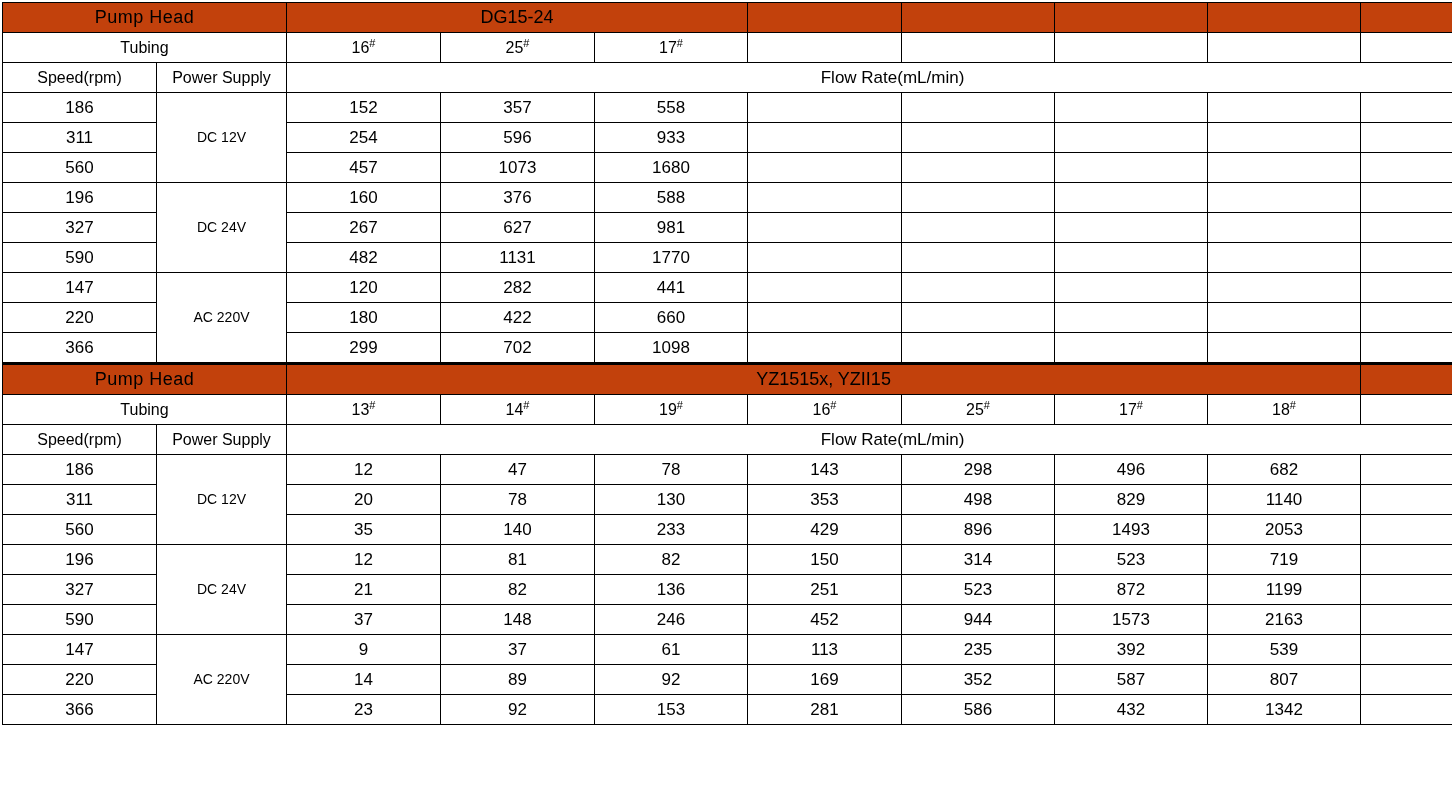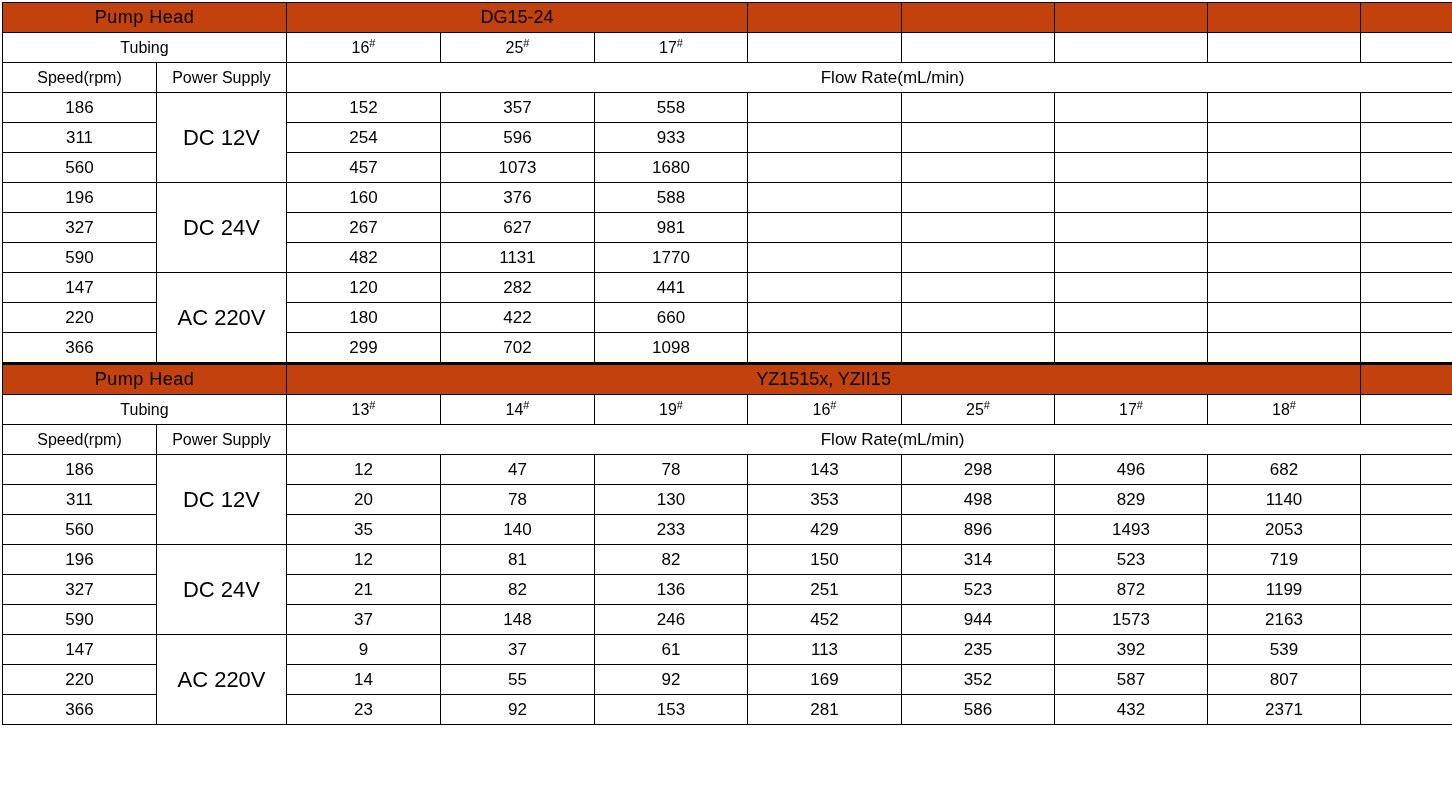--- a/index.html
+++ b/index.html
@@ -68,21 +68,21 @@
   }
   sup {
     font-size: 11px;
     vertical-align: super;
     line-height: 0;
   }
   .flowrate {
     font-size: 17px;
   }
   .power {
-    font-size: 22px;
+    font-size: 14px;
     margin-top: 28px;
   }
 </style>
 </head>
 <body>
 
 <div class="sheet">
   <table class="spec">
     <colgroup>
       <col class="c0">
@@ -321,34 +321,34 @@
           <td>61</td>
           <td>113</td>
           <td>235</td>
           <td>392</td>
           <td>539</td>
           <td></td>
         </tr>
         <tr>
           <td>220</td>
           <td>14</td>
-          <td>55</td>
+          <td>89</td>
           <td>92</td>
           <td>169</td>
           <td>352</td>
           <td>587</td>
           <td>807</td>
           <td></td>
         </tr>
         <tr>
           <td>366</td>
           <td>23</td>
           <td>92</td>
           <td>153</td>
           <td>281</td>
           <td>586</td>
           <td>432</td>
-          <td>2371</td>
+          <td>1342</td>
           <td></td>
         </tr>
       </tbody>
   </table>
 </div>
 
 </body></html>

